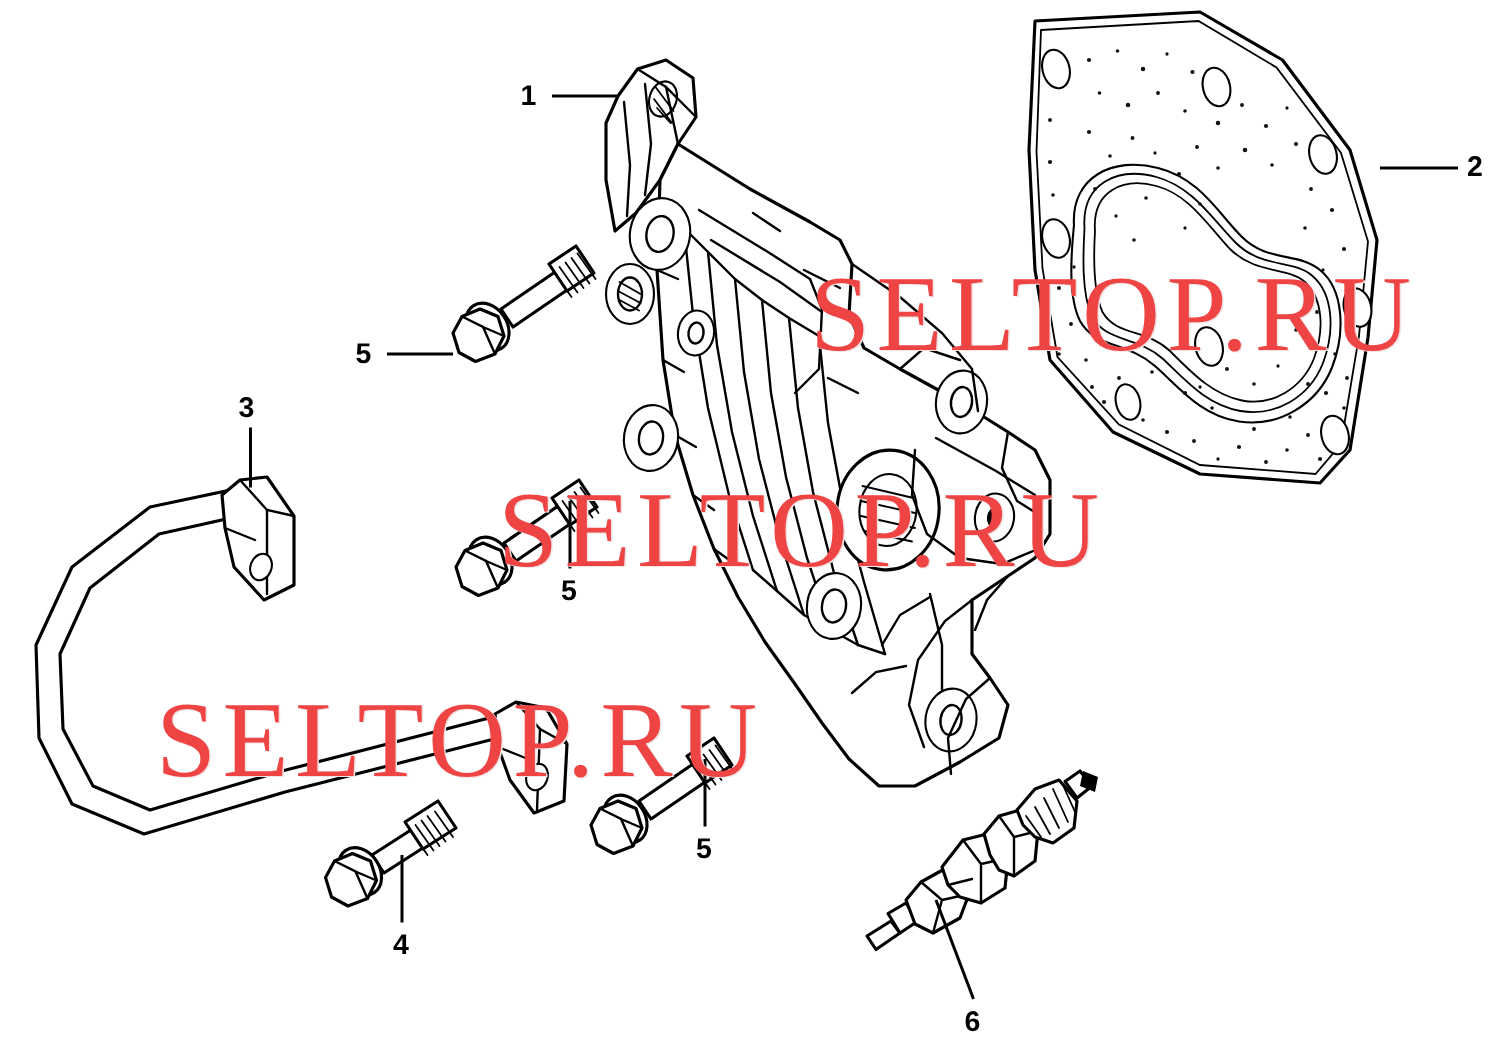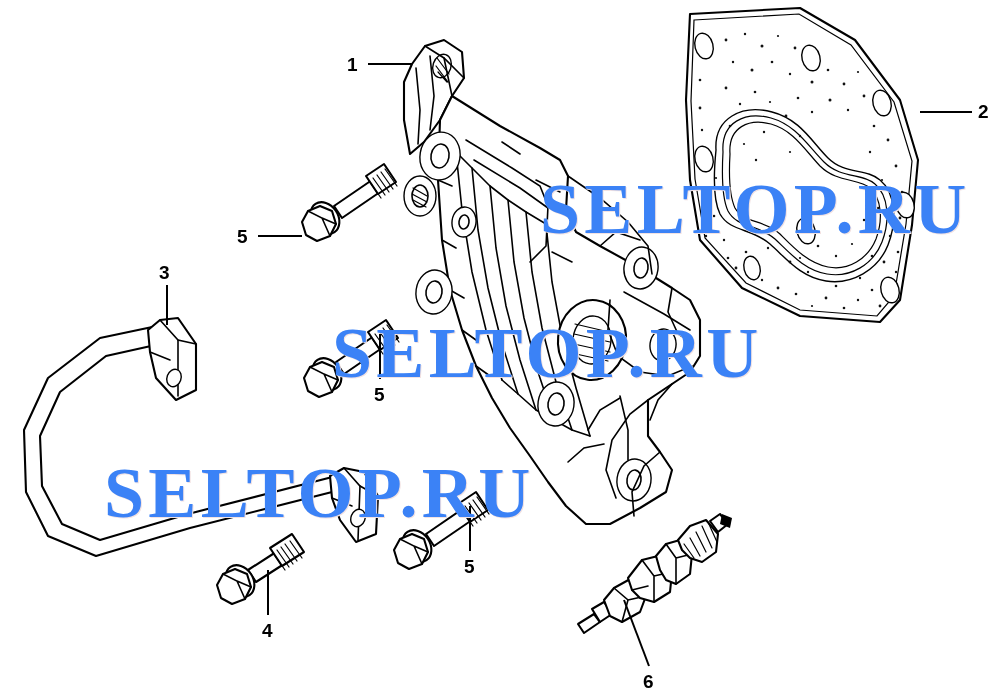--- a/index.html
+++ b/index.html
@@ -20,22 +20,22 @@
   #diagram-svg {
     position: absolute;
     left: 0;
     top: 0;
     width: 1000px;
     height: 695px;
   }
   .wm {
     position: absolute;
     font-family: "Liberation Serif", serif;
-    font-weight: bold;
-    color: #3b82f6;
+    font-weight: normal;
+    color: #ef4444;
     letter-spacing: 0.06em;
     white-space: nowrap;
     user-select: none;
     pointer-events: none;
     text-shadow: 1px 1px 0 #f2e2e2;
   }
   .callout {
     position: absolute;
     font-family: "Liberation Sans", sans-serif;
     font-weight: bold;

